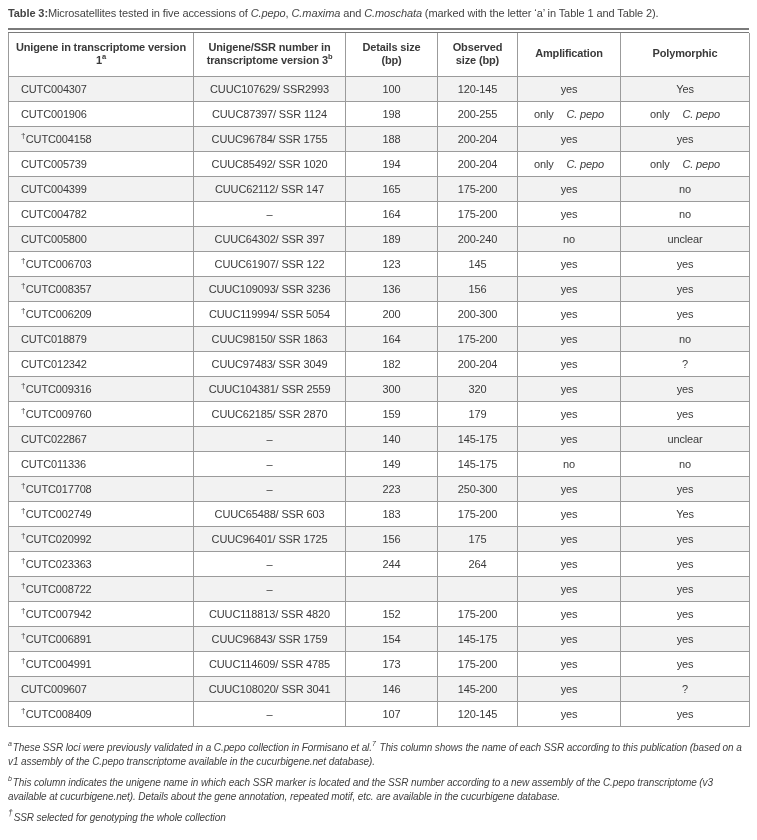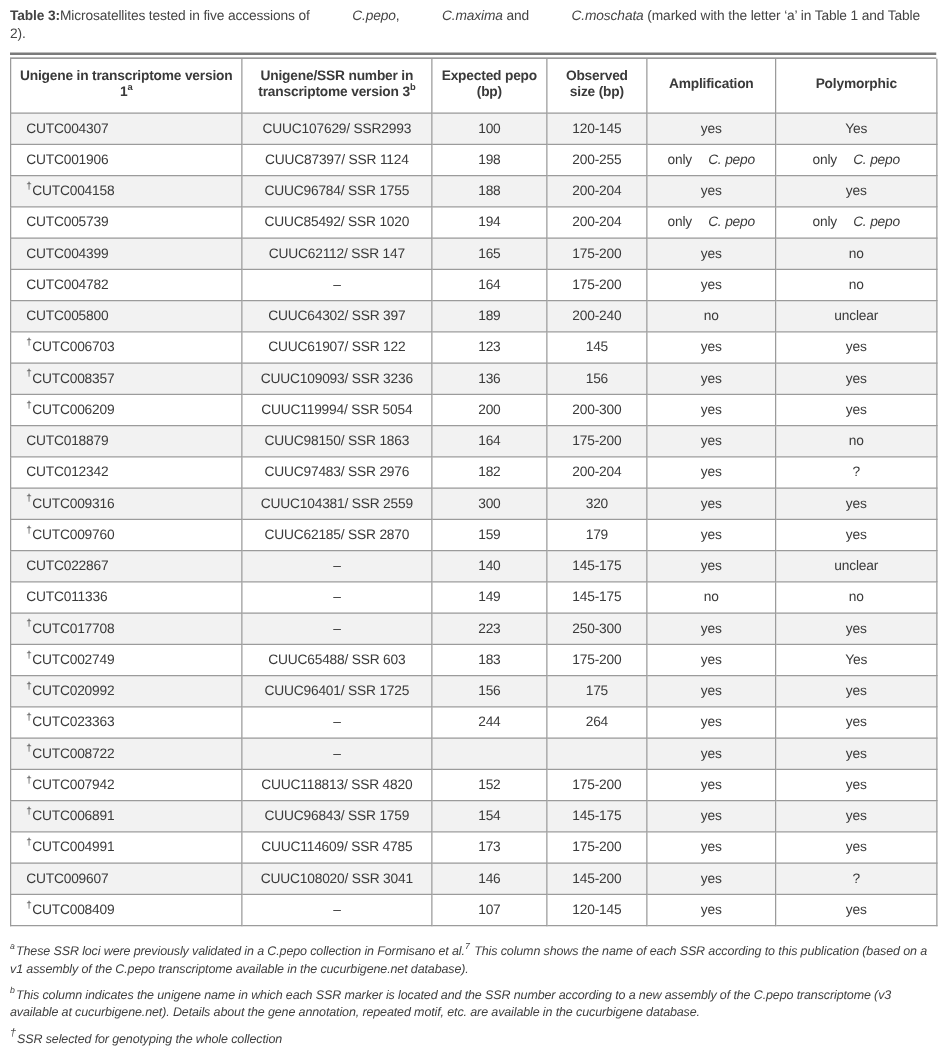--- a/index.html
+++ b/index.html
@@ -13,21 +13,21 @@
   .page { padding: 5px 8px 0 8px; }
 
   .caption {
     font-size: 11px;
     line-height: 14px;
     margin: 1px 0 8px 0;
     color: #444;
     letter-spacing: -0.1px;
   }
   .caption-label { font-weight: bold; }
-  .caption-text i { font-style: italic; margin-left: 31px; }
+  .caption-text i { font-style: italic; }
 
   .double-rule {
     height: 5px;
     border-top: 2px solid #7a7a7a;
     border-bottom: 1px solid #7a7a7a;
   }
 
   table {
     width: 100%;
     border-collapse: collapse;
@@ -89,21 +89,21 @@
         <col style="width: 152px;">
         <col style="width: 92px;">
         <col style="width: 80px;">
         <col style="width: 103px;">
         <col style="width: 129px;">
       </colgroup>
     <thead>
       <tr id="header-row">
           <th>Unigene in transcriptome version 1<sup>a</sup></th>
           <th>Unigene/SSR number in transcriptome version 3<sup>b</sup></th>
-          <th>Expected pepo (bp)</th>
+          <th>Details size (bp)</th>
           <th>Observed size (bp)</th>
           <th>Amplification</th>
           <th>Polymorphic</th>
         </tr>
     </thead>
     <tbody id="table-body">
         <tr class="shaded">
           <td class="col-unigene">CUTC004307</td>
           <td>CUUC107629/ SSR2993</td>
           <td>100</td>
@@ -186,21 +186,21 @@
         <tr class="shaded">
           <td class="col-unigene">CUTC018879</td>
           <td>CUUC98150/ SSR 1863</td>
           <td>164</td>
           <td>175-200</td>
           <td>yes</td>
           <td>no</td>
         </tr>
         <tr>
           <td class="col-unigene">CUTC012342</td>
-          <td>CUUC97483/ SSR 2976</td>
+          <td>CUUC97483/ SSR 3049</td>
           <td>182</td>
           <td>200-204</td>
           <td>yes</td>
           <td>?</td>
         </tr>
         <tr class="shaded">
           <td class="col-unigene"><sup class="dagger">†</sup>CUTC009316</td>
           <td>CUUC104381/ SSR 2559</td>
           <td>300</td>
           <td>320</td>

